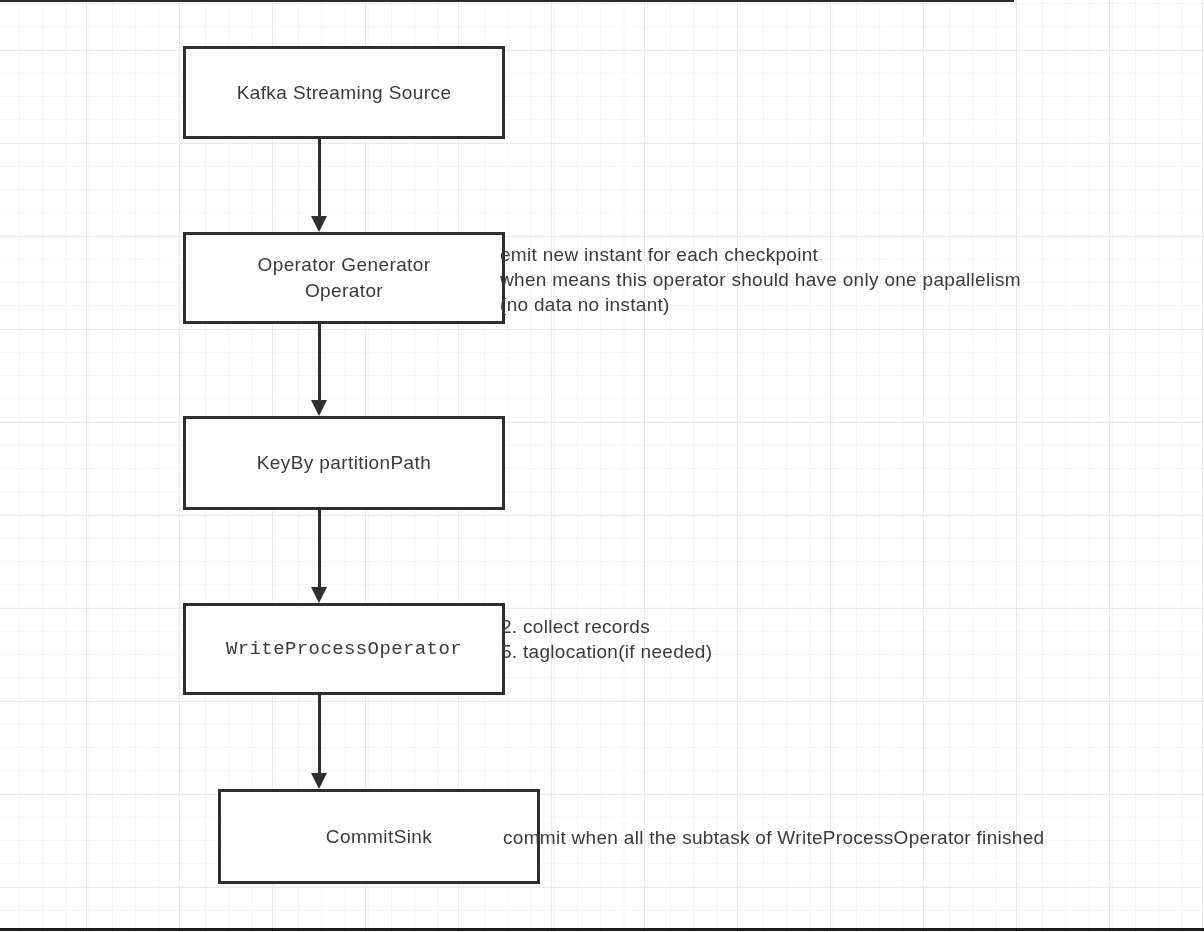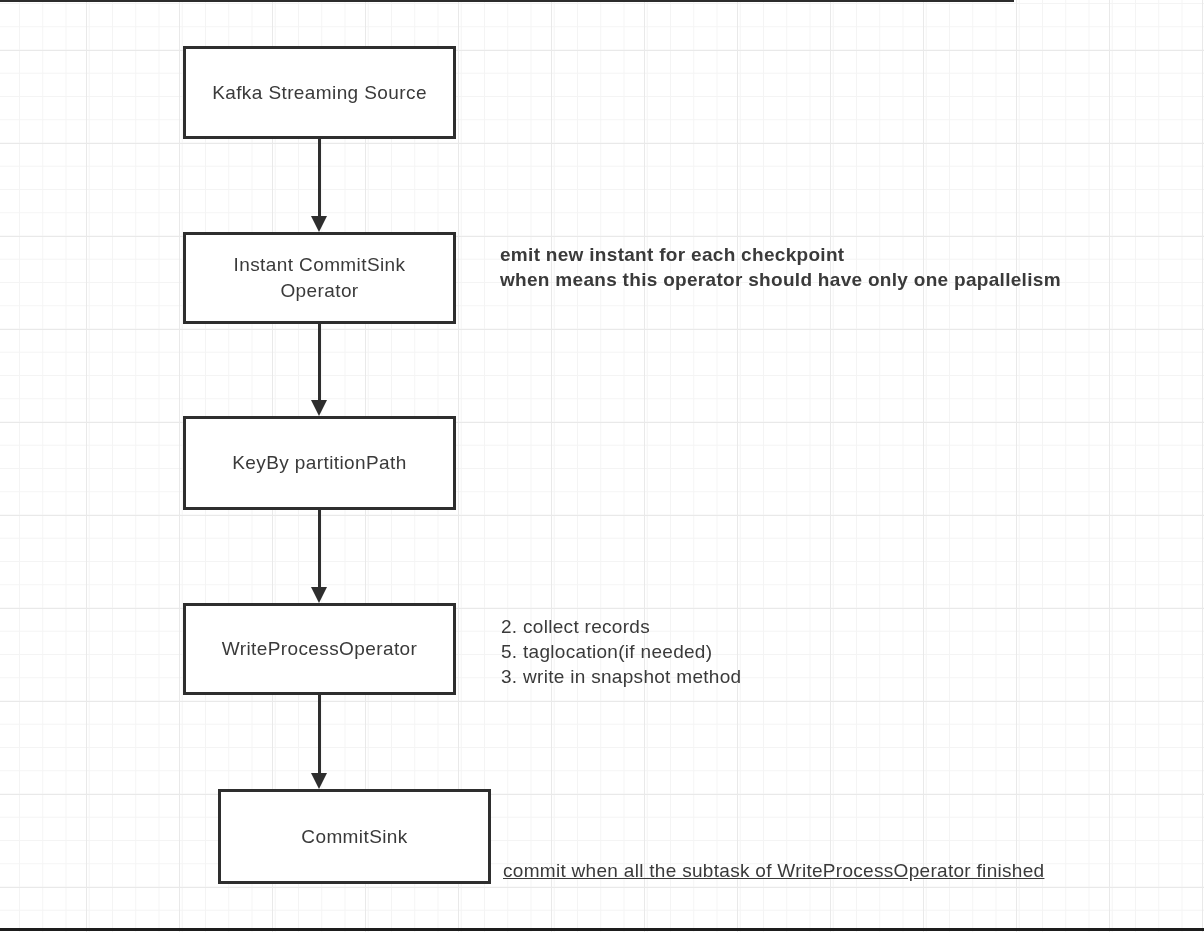--- a/index.html
+++ b/index.html
@@ -32,38 +32,38 @@
   }
   .edge-bottom {
     position: absolute;
     left: 0; top: 928px;
     width: 1204px; height: 3px;
     background: #1d1d1d;
   }
   .node {
     position: absolute;
     left: 183px;
-    width: 273px;
+    width: 322px;
     box-sizing: border-box;
     border: 3px solid #2e2e2e;
     background: #ffffff;
     display: flex;
     align-items: center;
     justify-content: center;
     text-align: center;
     font-size: 19px;
     letter-spacing: 0.4px;
     line-height: 26px;
     color: #3a3a3a;
     white-space: pre-line;
   }
   .n1 { top: 46px;  height: 93px; }
   .n2 { top: 232px; height: 92px; }
   .n3 { top: 416px; height: 94px; }
-  .n4 { top: 603px; height: 92px; }
+  .n4 { top: 603px; height: 92px; font-family: Liberation Mono, monospace; }
   .n5 { top: 789px; height: 95px; margin-left: 35px; }
 
   .arrow-line {
     position: absolute;
     left: 318px;
     width: 3px;
     background: #2e2e2e;
   }
   .a1 { top: 139px; height: 79px; }
   .a2 { top: 324px; height: 78px; }
@@ -84,38 +84,38 @@
   .h4 { top: 773px; }
 
   .annotation {
     position: absolute;
     color: #3a3a3a;
     font-size: 19px;
     letter-spacing: 0.3px;
     line-height: 25px;
     white-space: nowrap;
   }
-  .ann2 { left: 500px; top: 242px; font-weight: bold; }
+  .ann2 { left: 500px; top: 242px; }
   .ann4 { left: 501px; top: 614px; }
-  .ann5 { left: 503px; top: 858px; text-decoration: underline; }
+  .ann5 { left: 503px; top: 825px; }
 </style>
 </head>
 <body>
 
 <div class="canvas">
 
   <div class="edge-top"></div>
   <div class="edge-bottom"></div>
 
   <div class="node n1">
     <span>Kafka Streaming Source</span>
   </div>
 
   <div class="node n2">
-    <span>Instant CommitSink
+    <span>Operator Generator
 Operator</span>
   </div>
 
   <div class="node n3">
     <span>KeyBy partitionPath</span>
   </div>
 
   <div class="node n4">
     <span>WriteProcessOperator</span>
   </div>
@@ -132,25 +132,25 @@
 
   <div class="arrow-line a3"></div>
   <div class="arrow-head h3"></div>
 
   <div class="arrow-line a4"></div>
   <div class="arrow-head h4"></div>
 
   <div class="annotation ann2">
     <div>emit new instant for each checkpoint</div>
     <div>when means this operator should have only one papallelism</div>
+    <div>(no data no instant)</div>
   </div>
 
   <div class="annotation ann4">
     <div>2. collect records</div>
     <div>5. taglocation(if needed)</div>
-    <div>3. write in snapshot method</div>
   </div>
 
   <div class="annotation ann5">
     <div>commit when all the subtask of WriteProcessOperator finished</div>
   </div>
 
 </div>
 
 </body></html>

